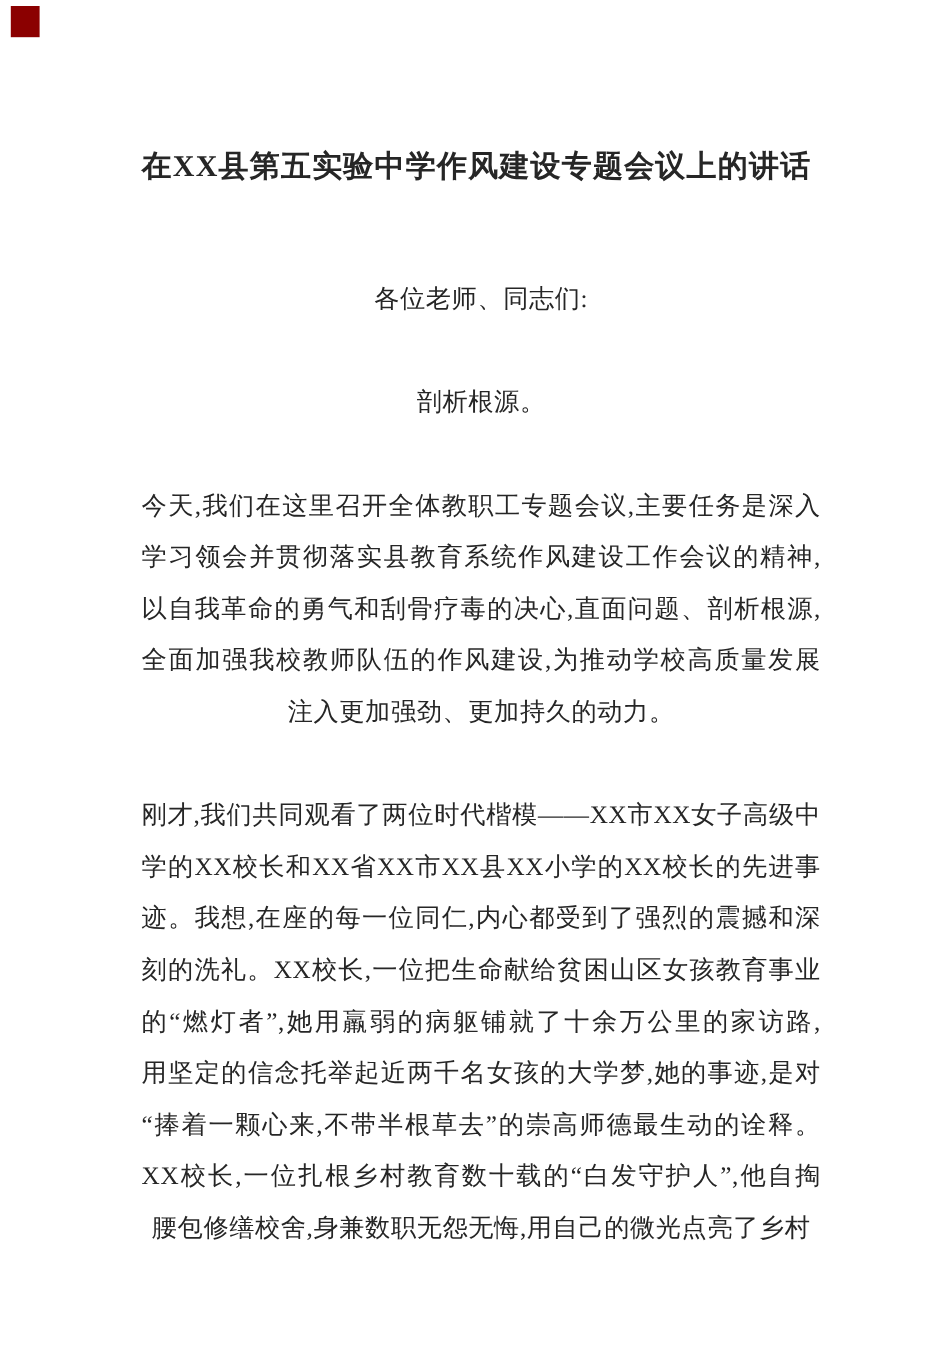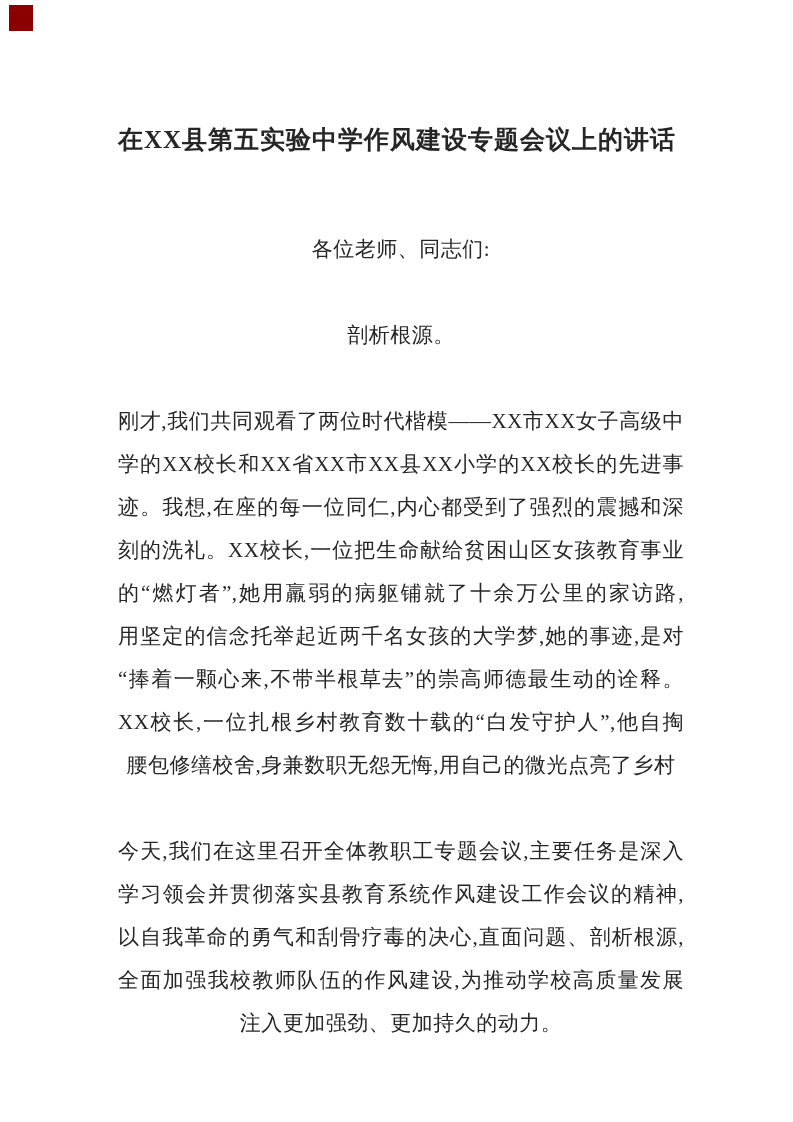--- a/index.html
+++ b/index.html
@@ -57,31 +57,31 @@
 <div class="doc" style="color: rgb(38, 38, 38);">
   <h1 class="title">在XX县第五实验中学作风建设专题会议上的讲话</h1>
   <div id="doc-body">
       <div class="para">
         <div class="line">各位老师、同志们:</div>
       </div>
       <div class="para">
         <div class="line">剖析根源。</div>
       </div>
       <div class="para">
+        <div class="line j">今天,我们在这里召开全体教职工专题会议,主要任务是深入</div>
+        <div class="line j">学习领会并贯彻落实县教育系统作风建设工作会议的精神,</div>
+        <div class="line j">以自我革命的勇气和刮骨疗毒的决心,直面问题、剖析根源,</div>
+        <div class="line j">全面加强我校教师队伍的作风建设,为推动学校高质量发展</div>
+        <div class="line">注入更加强劲、更加持久的动力。</div>
+      </div>
+      <div class="para">
         <div class="line j">刚才,我们共同观看了两位时代楷模——XX市XX女子高级中</div>
         <div class="line j">学的XX校长和XX省XX市XX县XX小学的XX校长的先进事</div>
         <div class="line j">迹。我想,在座的每一位同仁,内心都受到了强烈的震撼和深</div>
         <div class="line j">刻的洗礼。XX校长,一位把生命献给贫困山区女孩教育事业</div>
         <div class="line j">的“燃灯者”,她用羸弱的病躯铺就了十余万公里的家访路,</div>
         <div class="line j">用坚定的信念托举起近两千名女孩的大学梦,她的事迹,是对</div>
         <div class="line j">“捧着一颗心来,不带半根草去”的崇高师德最生动的诠释。</div>
         <div class="line j">XX校长,一位扎根乡村教育数十载的“白发守护人”,他自掏</div>
         <div class="line">腰包修缮校舍,身兼数职无怨无悔,用自己的微光点亮了乡村</div>
       </div>
-      <div class="para">
-        <div class="line j">今天,我们在这里召开全体教职工专题会议,主要任务是深入</div>
-        <div class="line j">学习领会并贯彻落实县教育系统作风建设工作会议的精神,</div>
-        <div class="line j">以自我革命的勇气和刮骨疗毒的决心,直面问题、剖析根源,</div>
-        <div class="line j">全面加强我校教师队伍的作风建设,为推动学校高质量发展</div>
-        <div class="line">注入更加强劲、更加持久的动力。</div>
-      </div>
     </div>
 </div>
 
 </body></html>

